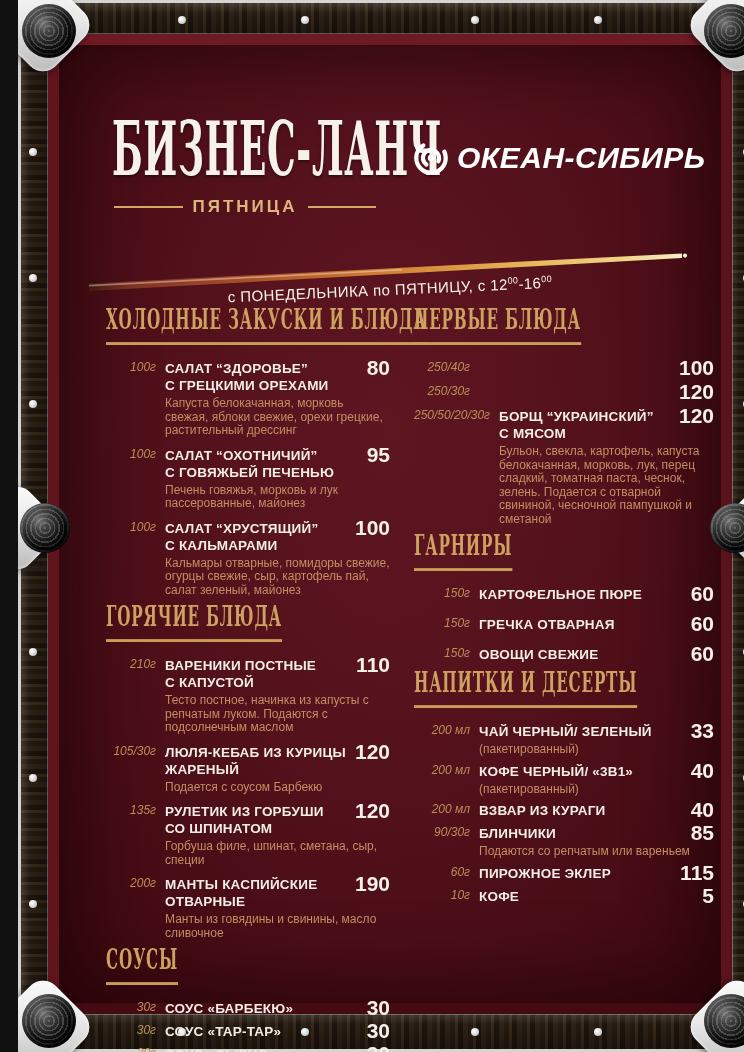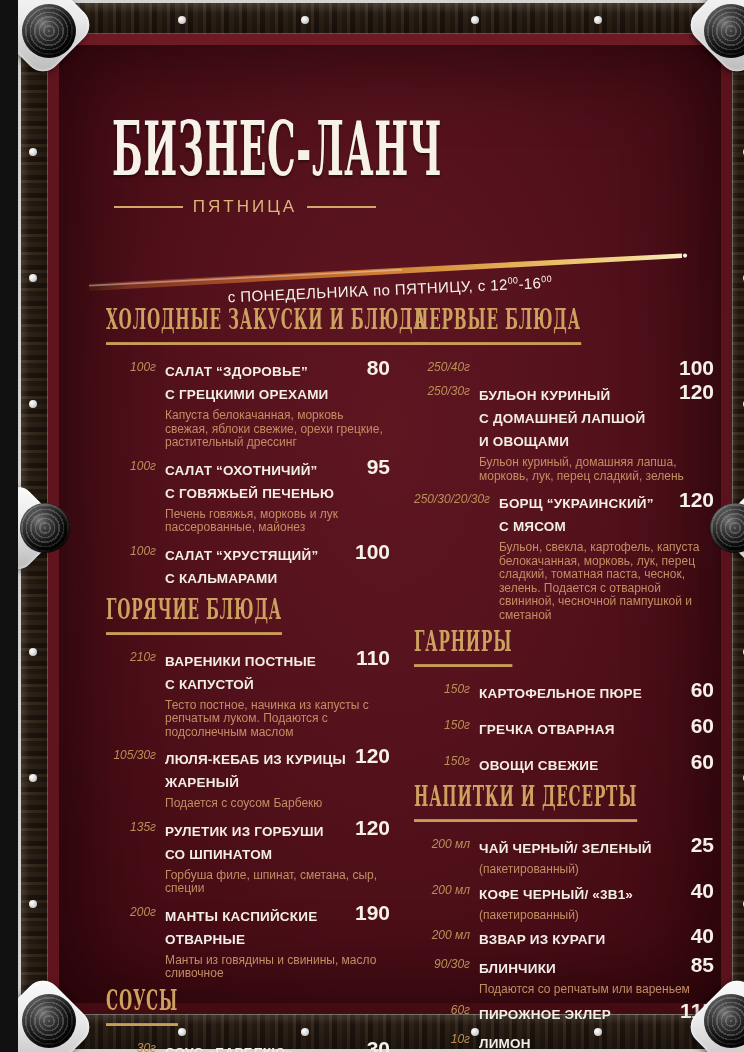--- a/index.html
+++ b/index.html
@@ -40,21 +40,21 @@
        radial-gradient(circle at 38% 35%,#777 0%,#454545 20%,#181818 48%,#000 75%);
      box-shadow:inset 2px 3px 6px rgba(255,255,255,.25), inset -3px -4px 8px #000;}
   
   .content{position:absolute;inset:0;z-index:5;color:#f3eee6;}
   .title{position:absolute;left:94px;top:112px;font-family:"DejaVu Serif",serif;font-weight:bold;
      font-size:58px;line-height:58px;letter-spacing:1px;color:#f6f2e9;
      transform:scale(.62,1.28);transform-origin:left top;white-space:nowrap;
      text-shadow:0 2px 3px rgba(0,0,0,.4);}
   .day-row{position:absolute;left:96px;top:197px;width:262px;display:flex;align-items:center;gap:10px;}
   .day-line{flex:1;height:2px;background:#d2a868;}
-  .day-label{color:#dcb77c;font-size:17px;font-weight:normal;letter-spacing:3px;}
+  .day-label{color:#dcb77c;font-size:17px;font-weight:bold;letter-spacing:3px;}
   .brand{position:absolute;left:394px;top:139px;display:flex;align-items:center;gap:7px;}
   .brand svg{display:block;}
   .brand-name{color:#fff;font-size:30px;font-weight:bold;font-style:italic;letter-spacing:.5px;white-space:nowrap;}
   .cue{position:absolute;left:64px;top:246px;}
   .schedule{position:absolute;left:0;right:0;top:281px;text-align:center;font-size:15px;
      color:#f7f2ea;transform:rotate(-2.6deg);letter-spacing:.4px;}
   .schedule sup{font-size:9px;}
   
   .col{position:absolute;top:316px;}
   .col.left{left:88px;width:284px;}
@@ -64,21 +64,21 @@
      color:#cda15f;letter-spacing:1px;padding-bottom:5px;border-bottom:2px solid #c99c58;
      transform:scale(.8,1.45);transform-origin:left bottom;white-space:nowrap;
      margin-bottom:15px;}
   .item{position:relative;display:flex;align-items:flex-start;margin-bottom:9px;}
   .plain .item{margin-bottom:6px;}
   .roomy .item{margin-bottom:13px;}
   .w{flex:0 0 50px;margin-right:9px;display:flex;justify-content:flex-end;white-space:nowrap;
      color:#ba9058;font-style:italic;font-size:12px;line-height:15px;overflow:visible;}
   .col.right .w{flex-basis:56px;}
   .mid{flex:1;min-width:0;}
-  .name{color:#f2ede5;font-weight:bold;font-size:13.5px;line-height:23px;letter-spacing:.2px;
+  .name{color:#f2ede5;font-weight:bold;font-size:13.5px;line-height:17px;letter-spacing:.2px;
      white-space:pre-line;padding-right:44px;}
   .desc{color:#c38e63;font-size:12px;line-height:13.5px;margin-top:3px;}
   .price{position:absolute;right:0;top:-2px;color:#f5f0e8;font-weight:bold;font-size:21px;line-height:20px;}
 </style>
 </head>
 <body>
 
 <div class="stage">
   <div class="edge"></div>
   <div class="rail h top"></div>
@@ -139,20 +139,30 @@
   <div class="content">
 
     <div class="title">БИЗНЕС-ЛАНЧ</div>
 
     <div class="day-row">
       <div class="day-line"></div>
       <div class="day-label">ПЯТНИЦА</div>
       <div class="day-line"></div>
     </div>
 
+    <div class="brand">
+      <span>
+        <svg width="38" height="38" viewBox="0 0 40 40">
+          <circle cx="20" cy="20" r="15.5" stroke="#fff" stroke-width="4.5" fill="none" stroke-dasharray="72 26" stroke-dashoffset="8" stroke-linecap="round"></circle>
+          <circle cx="20" cy="20" r="8.5" stroke="#fff" stroke-width="4.5" fill="none" stroke-dasharray="38 16" stroke-linecap="round" transform="rotate(125 20 20)"></circle>
+          <circle cx="20" cy="20" r="3.4" fill="#fff"></circle>
+        </svg>
+      </span>
+      <span class="brand-name">ОКЕАН-СИБИРЬ</span>
+    </div>
 
     <div class="cue">
       <svg width="614" height="52" viewBox="0 0 614 52">
         <defs>
           <linearGradient id="cueg" x1="0" y1="0" x2="1" y2="0">
             <stop offset="0" stop-color="#43170f"></stop>
               <stop offset="0.07" stop-color="#7e3322"></stop>
             <stop offset="0.2" stop-color="#9c4526"></stop>
               <stop offset="0.34" stop-color="#b65d28"></stop>
             <stop offset="0.48" stop-color="#cd7c33"></stop>
@@ -189,20 +199,21 @@
 С ГОВЯЖЬЕЙ ПЕЧЕНЬЮ</span>
             <span class="desc" style="display:block">Печень говяжья, морковь и лук пассерованные, майонез</span>
             </span>
           <span class="price">95</span>
         </div>
         <div class="item">
           <span class="w">100г</span>
           <span class="mid">
               <span class="name" style="display:block">САЛАТ “ХРУСТЯЩИЙ”
 С КАЛЬМАРАМИ</span>
+            <span class="desc" style="display:block">Кальмары отварные, помидоры свежие, огурцы свежие, сыр, картофель пай, салат зеленый, майонез</span>
             </span>
           <span class="price">100</span>
         </div>
       </div>
 
       <div class="section">
         <div><span class="sec-head">ГОРЯЧИЕ БЛЮДА</span></div>
         <div class="item">
           <span class="w">210г</span>
           <span class="mid">
@@ -269,30 +280,24 @@
 
     <div class="col right">
       <div class="section">
         <div><span class="sec-head">ПЕРВЫЕ БЛЮДА</span></div>
         <div class="item">
           <span class="w">250/40г</span>
           <span class="price">100</span>
         </div>
         <div class="item">
           <span class="w">250/30г</span>
-          <span class="mid">
-              <span class="name" style="display:block">БУЛЬОН КУРИНЫЙ
-С ДОМАШНЕЙ ЛАПШОЙ
-И ОВОЩАМИ</span>
-            <span class="desc" style="display:block">Бульон куриный, домашняя лапша, морковь, лук, перец сладкий, зелень</span>
-            </span>
           <span class="price">120</span>
         </div>
         <div class="item">
-          <span class="w">250/30/20/30г</span>
+          <span class="w">250/50/20/30г</span>
           <span class="mid">
               <span class="name" style="display:block">БОРЩ “УКРАИНСКИЙ”
 С МЯСОМ</span>
             <span class="desc" style="display:block">Бульон, свекла, картофель, капуста белокачанная, морковь, лук, перец сладкий, томатная паста, чеснок, зелень. Подается с отварной свининой, чесночной пампушкой и сметаной</span>
             </span>
           <span class="price">120</span>
         </div>
       </div>
 
       <div class="section plain roomy">
@@ -321,21 +326,21 @@
       </div>
 
       <div class="section plain">
         <div><span class="sec-head">НАПИТКИ И ДЕСЕРТЫ</span></div>
         <div class="item">
           <span class="w">200 мл</span>
           <span class="mid">
               <span class="name" style="display:block">ЧАЙ ЧЕРНЫЙ/ ЗЕЛЕНЫЙ</span>
             <span class="desc" style="display:block">(пакетированный)</span>
             </span>
-          <span class="price">25</span>
+          <span class="price">33</span>
         </div>
         <div class="item">
           <span class="w">200 мл</span>
           <span class="mid">
               <span class="name" style="display:block">КОФЕ ЧЕРНЫЙ/ «3В1»</span>
             <span class="desc" style="display:block">(пакетированный)</span>
             </span>
           <span class="price">40</span>
         </div>
         <div class="item">
@@ -356,20 +361,20 @@
         <div class="item">
           <span class="w">60г</span>
           <span class="mid">
               <span class="name" style="display:block">ПИРОЖНОЕ ЭКЛЕР</span>
             </span>
           <span class="price">115</span>
         </div>
         <div class="item">
           <span class="w">10г</span>
           <span class="mid">
-              <span class="name" style="display:block">ЛИМОН</span>
+              <span class="name" style="display:block">КОФЕ</span>
             </span>
           <span class="price">5</span>
         </div>
       </div>
     </div>
   </div>
 </div>
 
 </body></html>

